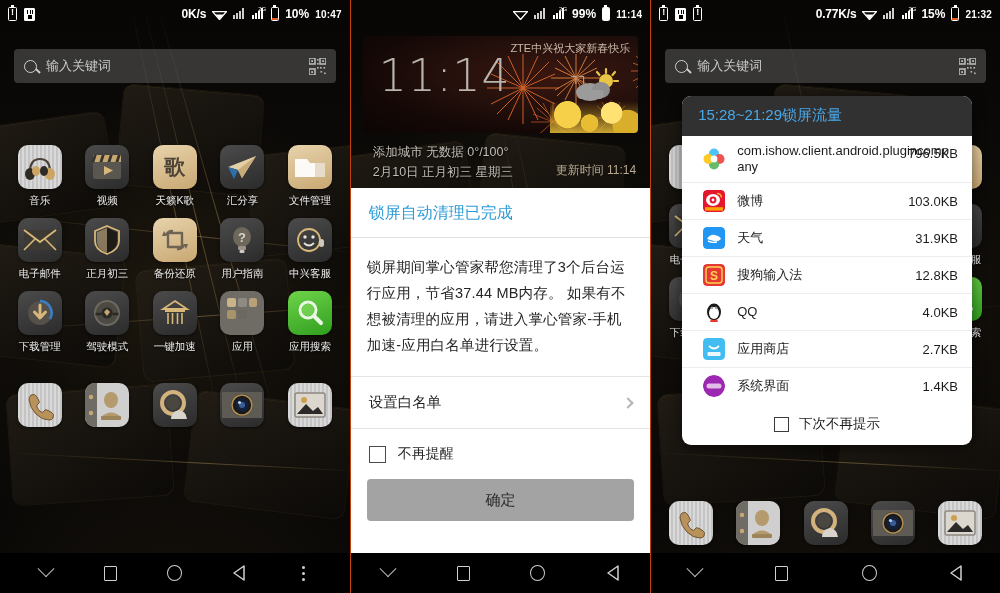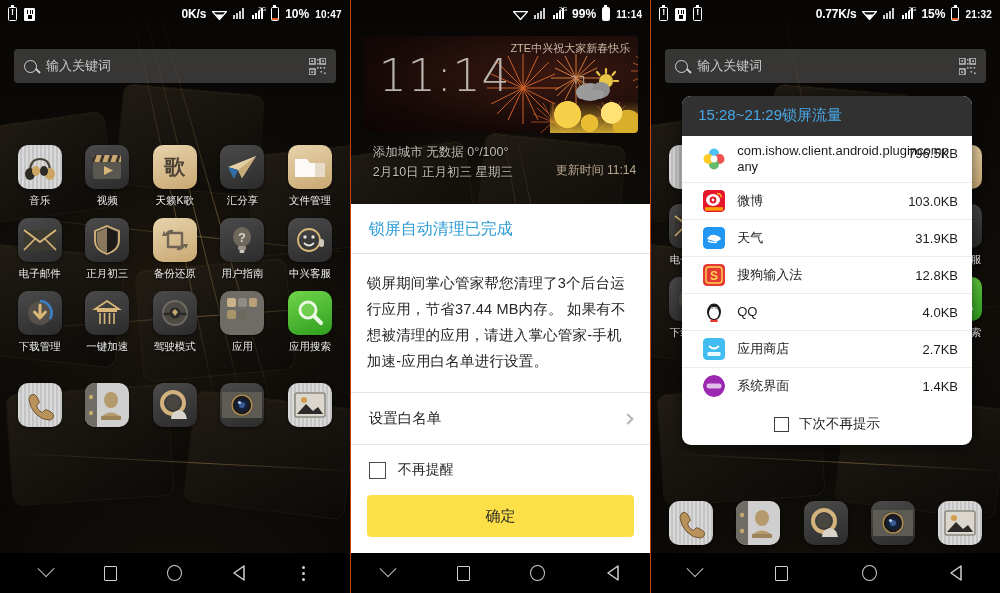--- a/index.html
+++ b/index.html
@@ -137,21 +137,21 @@
   .sheet-title { padding: 15px 18px 13px; font-size:16px; color:#2c9bd6; border-bottom:1px solid #e2e2e2; }
   .sheet-body { padding: 16px 16px 18px; font-size:14.5px; color:#262626; line-height:26px; letter-spacing:.2px; }
   .sheet-row {
     display:flex; align-items:center; padding: 16px 18px; border-top:1px solid #e5e5e5; font-size:14.5px; color:#1f1f1f;
   }
   .sheet-row .chev { margin-left:auto; width:8px; height:8px; border-right:2px solid #b5b5b5; border-top:2px solid #b5b5b5; transform:rotate(45deg); }
   .sheet-check { display:flex; align-items:center; gap:12px; padding: 16px 18px 6px; border-top:1px solid #e5e5e5; }
   .cbox { width:17px; height:17px; border:1.6px solid #4a4a4a; background:#fff; flex:none; }
   .sheet-check span { font-size:14px; color:#262626; }
   .sheet-btn {
-    margin: 10px 16px 16px; height:42px; background:#fde047; border-radius:4px;
+    margin: 10px 16px 32px; height:42px; background:#a3a3a3; border-radius:4px;
     display:flex; align-items:center; justify-content:center; font-size:15px; color:#2b2b2b;
   }
 
   
   .p3dialog {
     position:absolute; left:31px; right:28px; top:96px; z-index:30;
     background:#fff; border-radius:9px; box-shadow:0 3px 14px rgba(0,0,0,.55); overflow:hidden;
   }
   .p3-head { background:#313131; padding: 10px 16px 11px; font-size:15px; color:#4aa8e8; }
   .p3-list { background:#fff; }
@@ -399,47 +399,47 @@
                   <path d="M16 4 a12 12 0 0 1 10 18" stroke="#3a7fc4" stroke-width="2.6" fill="none"></path>
                   <path d="M16 8 v11 M10.5 15 L16 21 L21.5 15" stroke="#d8b779" stroke-width="3" fill="none" stroke-linecap="round" stroke-linejoin="round"></path>
                 </svg>
               </span>
           </div>
           <span class="applabel">下载管理</span>
         </div>
         <div class="cell">
           <div class="appicon ic-dark">
             <span class="glyph">
+                <svg width="32" height="32" viewBox="0 0 32 32">
+                  <circle cx="16" cy="16" r="12" fill="#4d4a44"></circle>
+                  <circle cx="16" cy="16" r="12" fill="none" stroke="#6e6a62" stroke-width="2"></circle>
+                  <circle cx="16" cy="16" r="5.5" fill="#2b2926"></circle>
+                  <path d="M16 12 l3 3 -3 4 -3 -4 Z" fill="#c8a872"></path>
+                  <path d="M4.5 17 h6 M21.5 17 h6" stroke="#2b2926" stroke-width="2.4"></path>
+                </svg>
+              </span>
+          </div>
+          <span class="applabel">驾驶模式</span>
+        </div>
+        <div class="cell">
+          <div class="appicon ic-dark">
+            <span class="glyph">
                 <svg width="32" height="30" viewBox="0 0 32 30">
                   <path d="M16 3 L28 11 H4 Z" fill="none" stroke="#d8b779" stroke-width="1.8"></path>
                   <rect x="6" y="12" width="20" height="2" fill="#d8b779"></rect>
                   <g stroke="#d8b779" stroke-width="1.6">
                     <path d="M9 15 v11"></path>
                     <path d="M13.5 15 v11"></path>
                     <path d="M18.5 15 v11"></path>
                     <path d="M23 15 v11"></path>
                   </g>
                 </svg>
               </span>
           </div>
           <span class="applabel">一键加速</span>
-        </div>
-        <div class="cell">
-          <div class="appicon ic-dark">
-            <span class="glyph">
-                <svg width="32" height="32" viewBox="0 0 32 32">
-                  <circle cx="16" cy="16" r="12" fill="#4d4a44"></circle>
-                  <circle cx="16" cy="16" r="12" fill="none" stroke="#6e6a62" stroke-width="2"></circle>
-                  <circle cx="16" cy="16" r="5.5" fill="#2b2926"></circle>
-                  <path d="M16 12 l3 3 -3 4 -3 -4 Z" fill="#c8a872"></path>
-                  <path d="M4.5 17 h6 M21.5 17 h6" stroke="#2b2926" stroke-width="2.4"></path>
-                </svg>
-              </span>
-          </div>
-          <span class="applabel">驾驶模式</span>
         </div>
         <div class="cell">
           <div class="appicon" style="background:#6f6c66">
             <span class="glyph">
               <svg width="40" height="40" viewBox="0 0 40 40">
                 <rect x="5" y="5" width="9" height="9" rx="2" fill="#cbb389"></rect>
                   <rect x="16" y="5" width="9" height="9" rx="2" fill="#8f8b83"></rect>
                   <rect x="27" y="5" width="8" height="9" rx="2" fill="#b9a079"></rect>
                 <rect x="5" y="17" width="9" height="9" rx="2" fill="#a79468"></rect>
                   <rect x="16" y="17" width="9" height="9" rx="2" fill="#6c675f"></rect>

